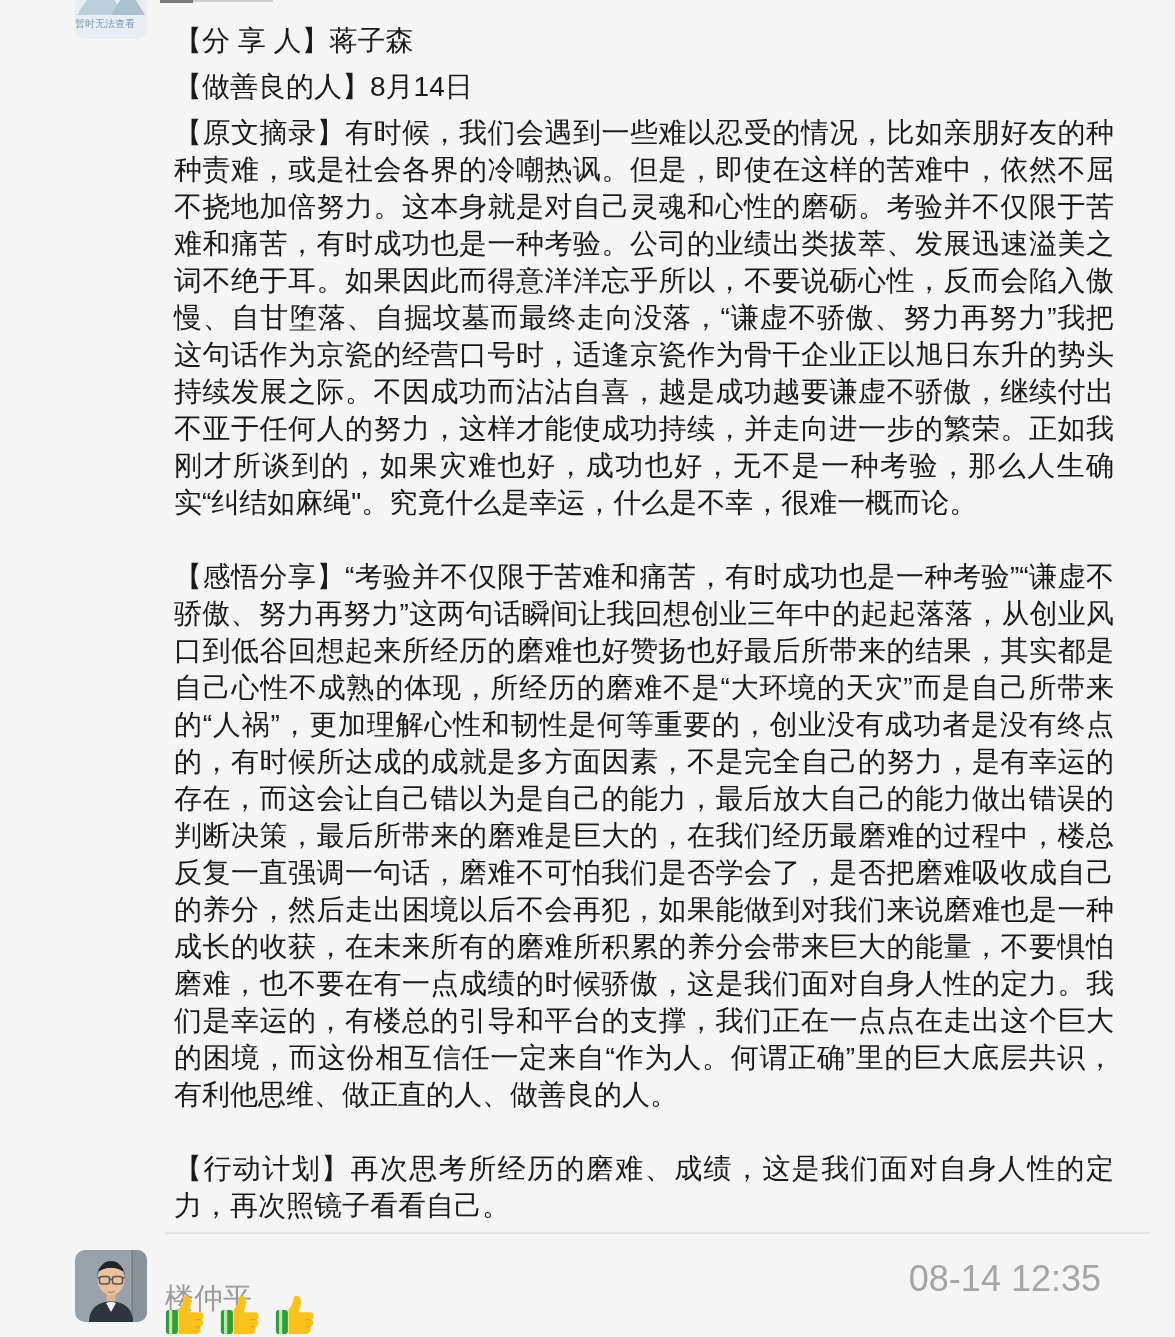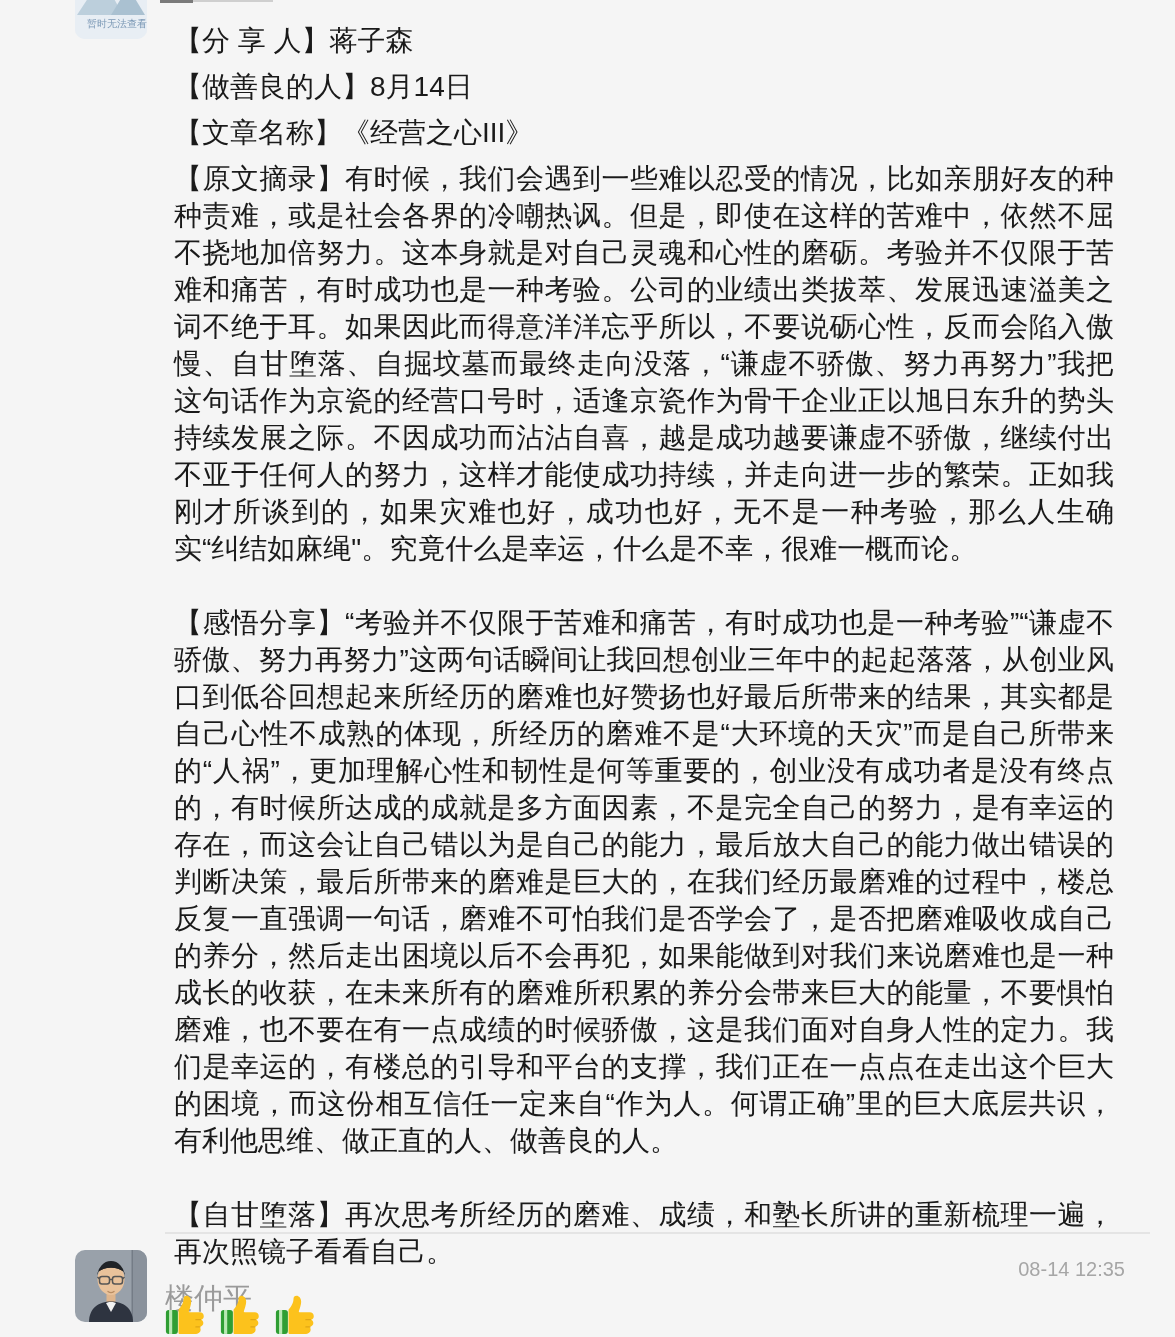--- a/index.html
+++ b/index.html
@@ -17,21 +17,21 @@
 
   
   .sender-avatar {
     position:absolute; left:75px; top:-33px;
     width:72px; height:72px; border-radius:10px;
     background:#e8eef4; overflow:hidden;
   }
   .sender-avatar svg { position:absolute; left:0; top:0; }
   .avatar-ph-text {
     position:absolute; left:0; top:50px; width:72px;
-    text-align:right; font-size:10px; color:#7b98b5;
+    text-align:left; font-size:10px; color:#7b98b5;
     letter-spacing:0px; white-space:nowrap;
   }
 
   
   .msg-text {
     position:absolute; left:165px; top:13px; width:958px;
     font-size:28px; line-height:37px;
     text-align:justify;
   }
   .msg-text .para { margin:9px; }
@@ -46,22 +46,22 @@
   
   .commenter-avatar {
     position:absolute; left:75px; top:1250px;
     width:72px; height:72px; border-radius:10px; overflow:hidden;
   }
   .commenter-name {
     position:absolute; left:165px; top:1256px;
     font-size:29px; color:#9a9a9a;margin-top:23px;
   }
   .timestamp {
-    position:absolute; right:50px; top:1258px;
-    font-size:20px; color:#a6a6a6;
+    position:absolute; right:74px; top:1258px;
+    font-size:36px; color:#a6a6a6;
   }
   .reaction-row {
     position:absolute; left:164px; top:1292px;
     display:flex; gap:7px; align-items:flex-start;
   }
   .reaction-row svg { display:block; }
 </style>
 </head>
 <body>
 
@@ -73,24 +73,23 @@
     <rect width="72" height="72" fill="#e8eef4"></rect>
     <path d="M2 48 L27 10 L48 48 Z" fill="#bccfdc"></path>
     <path d="M36 48 L53 20 L70 48 Z" fill="#aac1d1"></path>
   </svg>
   <div class="avatar-ph-text">暂时无法查看</div>
 </div>
 
 <div class="msg-text">
   <div class="para">【分 享 人】蒋子森</div>
   <div class="para">【做善良的人】8月14日</div>
-  <div class="para">【文章名称】《经营之心III》</div>
   <div class="para">【原文摘录】有时候，我们会遇到一些难以忍受的情况，比如亲朋好友的种种责难，或是社会各界的冷嘲热讽。但是，即使在这样的苦难中，依然不屈不挠地加倍努力。这本身就是对自己灵魂和心性的磨砺。考验并不仅限于苦难和痛苦，有时成功也是一种考验。公司的业绩出类拔萃、发展迅速溢美之词不绝于耳。如果因此而得意洋洋忘乎所以，不要说砺心性，反而会陷入傲慢、自甘堕落、自掘坟墓而最终走向没落，“谦虚不骄傲、努力再努力”我把这句话作为京瓷的经营口号时，适逢京瓷作为骨干企业正以旭日东升的势头持续发展之际。不因成功而沾沾自喜，越是成功越要谦虚不骄傲，继续付出不亚于任何人的努力，这样才能使成功持续，并走向进一步的繁荣。正如我刚才所谈到的，如果灾难也好，成功也好，无不是一种考验，那么人生确实“纠结如麻绳"。究竟什么是幸运，什么是不幸，很难一概而论。</div>
   <div class="para para-gap">【感悟分享】“考验并不仅限于苦难和痛苦，有时成功也是一种考验”“谦虚不骄傲、努力再努力”这两句话瞬间让我回想创业三年中的起起落落，从创业风口到低谷回想起来所经历的磨难也好赞扬也好最后所带来的结果，其实都是自己心性不成熟的体现，所经历的磨难不是“大环境的天灾”而是自己所带来的“人祸”，更加理解心性和韧性是何等重要的，创业没有成功者是没有终点的，有时候所达成的成就是多方面因素，不是完全自己的努力，是有幸运的存在，而这会让自己错以为是自己的能力，最后放大自己的能力做出错误的判断决策，最后所带来的磨难是巨大的，在我们经历最磨难的过程中，楼总反复一直强调一句话，磨难不可怕我们是否学会了，是否把磨难吸收成自己的养分，然后走出困境以后不会再犯，如果能做到对我们来说磨难也是一种成长的收获，在未来所有的磨难所积累的养分会带来巨大的能量，不要惧怕磨难，也不要在有一点成绩的时候骄傲，这是我们面对自身人性的定力。我们是幸运的，有楼总的引导和平台的支撑，我们正在一点点在走出这个巨大的困境，而这份相互信任一定来自“作为人。何谓正确”里的巨大底层共识，有利他思维、做正直的人、做善良的人。</div>
-  <div class="para para-gap">【自甘堕落】再次思考所经历的磨难、成绩，和塾长所讲的重新梳理一遍，再次照镜子看看自己。</div>
+  <div class="para para-gap">【行动计划】再次思考所经历的磨难、成绩，这是我们面对自身人性的定力，再次照镜子看看自己。</div>
 </div>
 
 <div class="divider"></div>
 
 <div class="commenter-avatar">
   <svg width="72" height="72" viewBox="0 0 72 72">
     <rect width="72" height="72" fill="#99a1aa"></rect>
     <rect x="57" width="15" height="72" fill="#8a929c"></rect>
     <rect x="56.5" width="1.5" height="72" fill="#747c86"></rect>
     <rect x="31.5" y="42" width="9" height="12" fill="#dfb58c"></rect>

